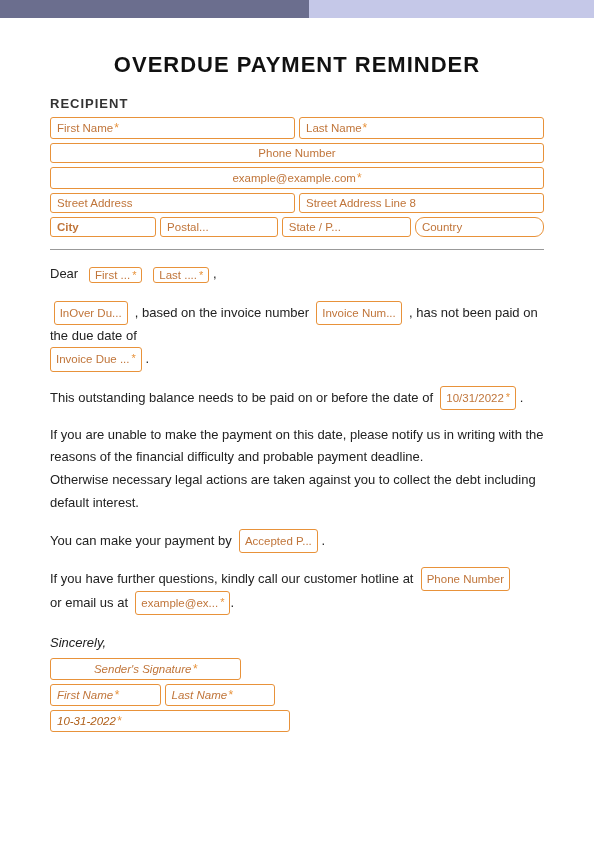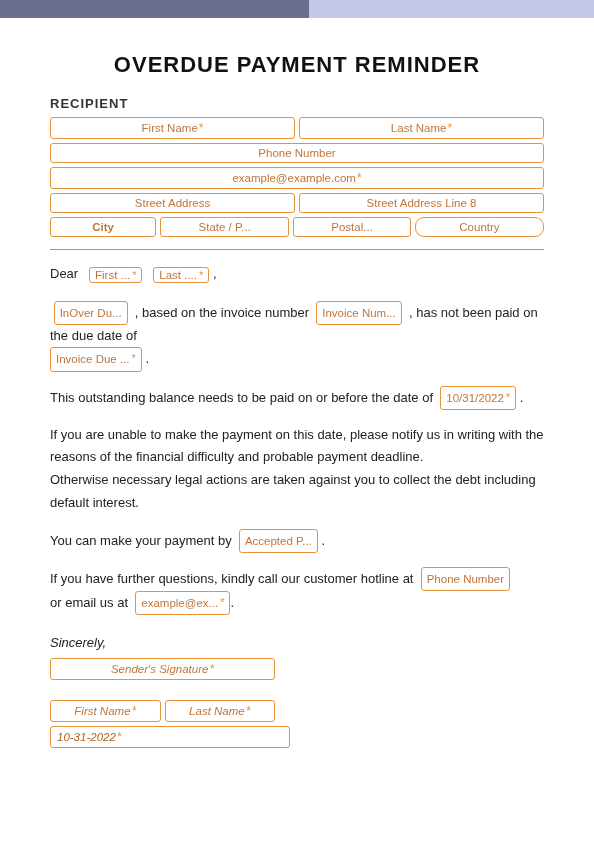--- a/index.html
+++ b/index.html
@@ -76,21 +76,21 @@
       text-align: center;
     }
 
     .required-star {
       color: #e8923a;
       font-size: 12px;
       margin-left: 1px;
     }
 
     .input-label-centered {
-      text-align: center;
+      text-align: left;
       color: #c0753a;
       font-size: 11.5px;
     }
 
     .divider {
       border: none;
       border-top: 1.5px solid #999;
       margin: 12px 0 16px 0;
     }
 
@@ -191,25 +191,25 @@
     </div>
     <div class="form-input input-label-centered">
       <span>Street Address Line 8</span>
     </div>
   </div>
 
   <div class="form-row">
     <div class="form-input input-label-centered" style="flex:0.8;font-weight:bold;">
       <span>City</span>
     </div>
+    <div class="form-input input-label-centered" style="flex:0.9;">
+      <span>Postal...</span>
+    </div>
     <div class="form-input input-label-centered" style="flex:1;">
       <span>State / P...</span>
-    </div>
-    <div class="form-input input-label-centered" style="flex:0.9;">
-      <span>Postal...</span>
     </div>
     <div class="form-input input-label-centered" style="flex:1;border-radius:9px;">
       <span>Country</span>
     </div>
   </div>
 
   <hr class="divider">
 
   <div class="dear-line">
     <span>Dear</span>
@@ -270,21 +270,21 @@
     <span>or email us at</span>
     &nbsp;<span class="inline-field">
       <span>example@ex...</span>
         <span class="req">*</span>
     </span><span>.</span>
   </div>
 
   <div class="sincerely-section">
     <div class="sincerely-label">Sincerely,</div>
 
-    <div class="form-row" style="width:225px; margin-bottom:20px;">
+    <div class="form-row" style="width:191px; margin-bottom:4px;">
       <div class="form-input sig-input">
         <span>Sender's Signature</span><span class="required-star">*</span>
       </div>
     </div>
 
     <div class="form-row sender-row">
       <div class="form-input input-label-centered">
         <span>First Name</span><span class="required-star">*</span>
       </div>
       <div class="form-input input-label-centered">

